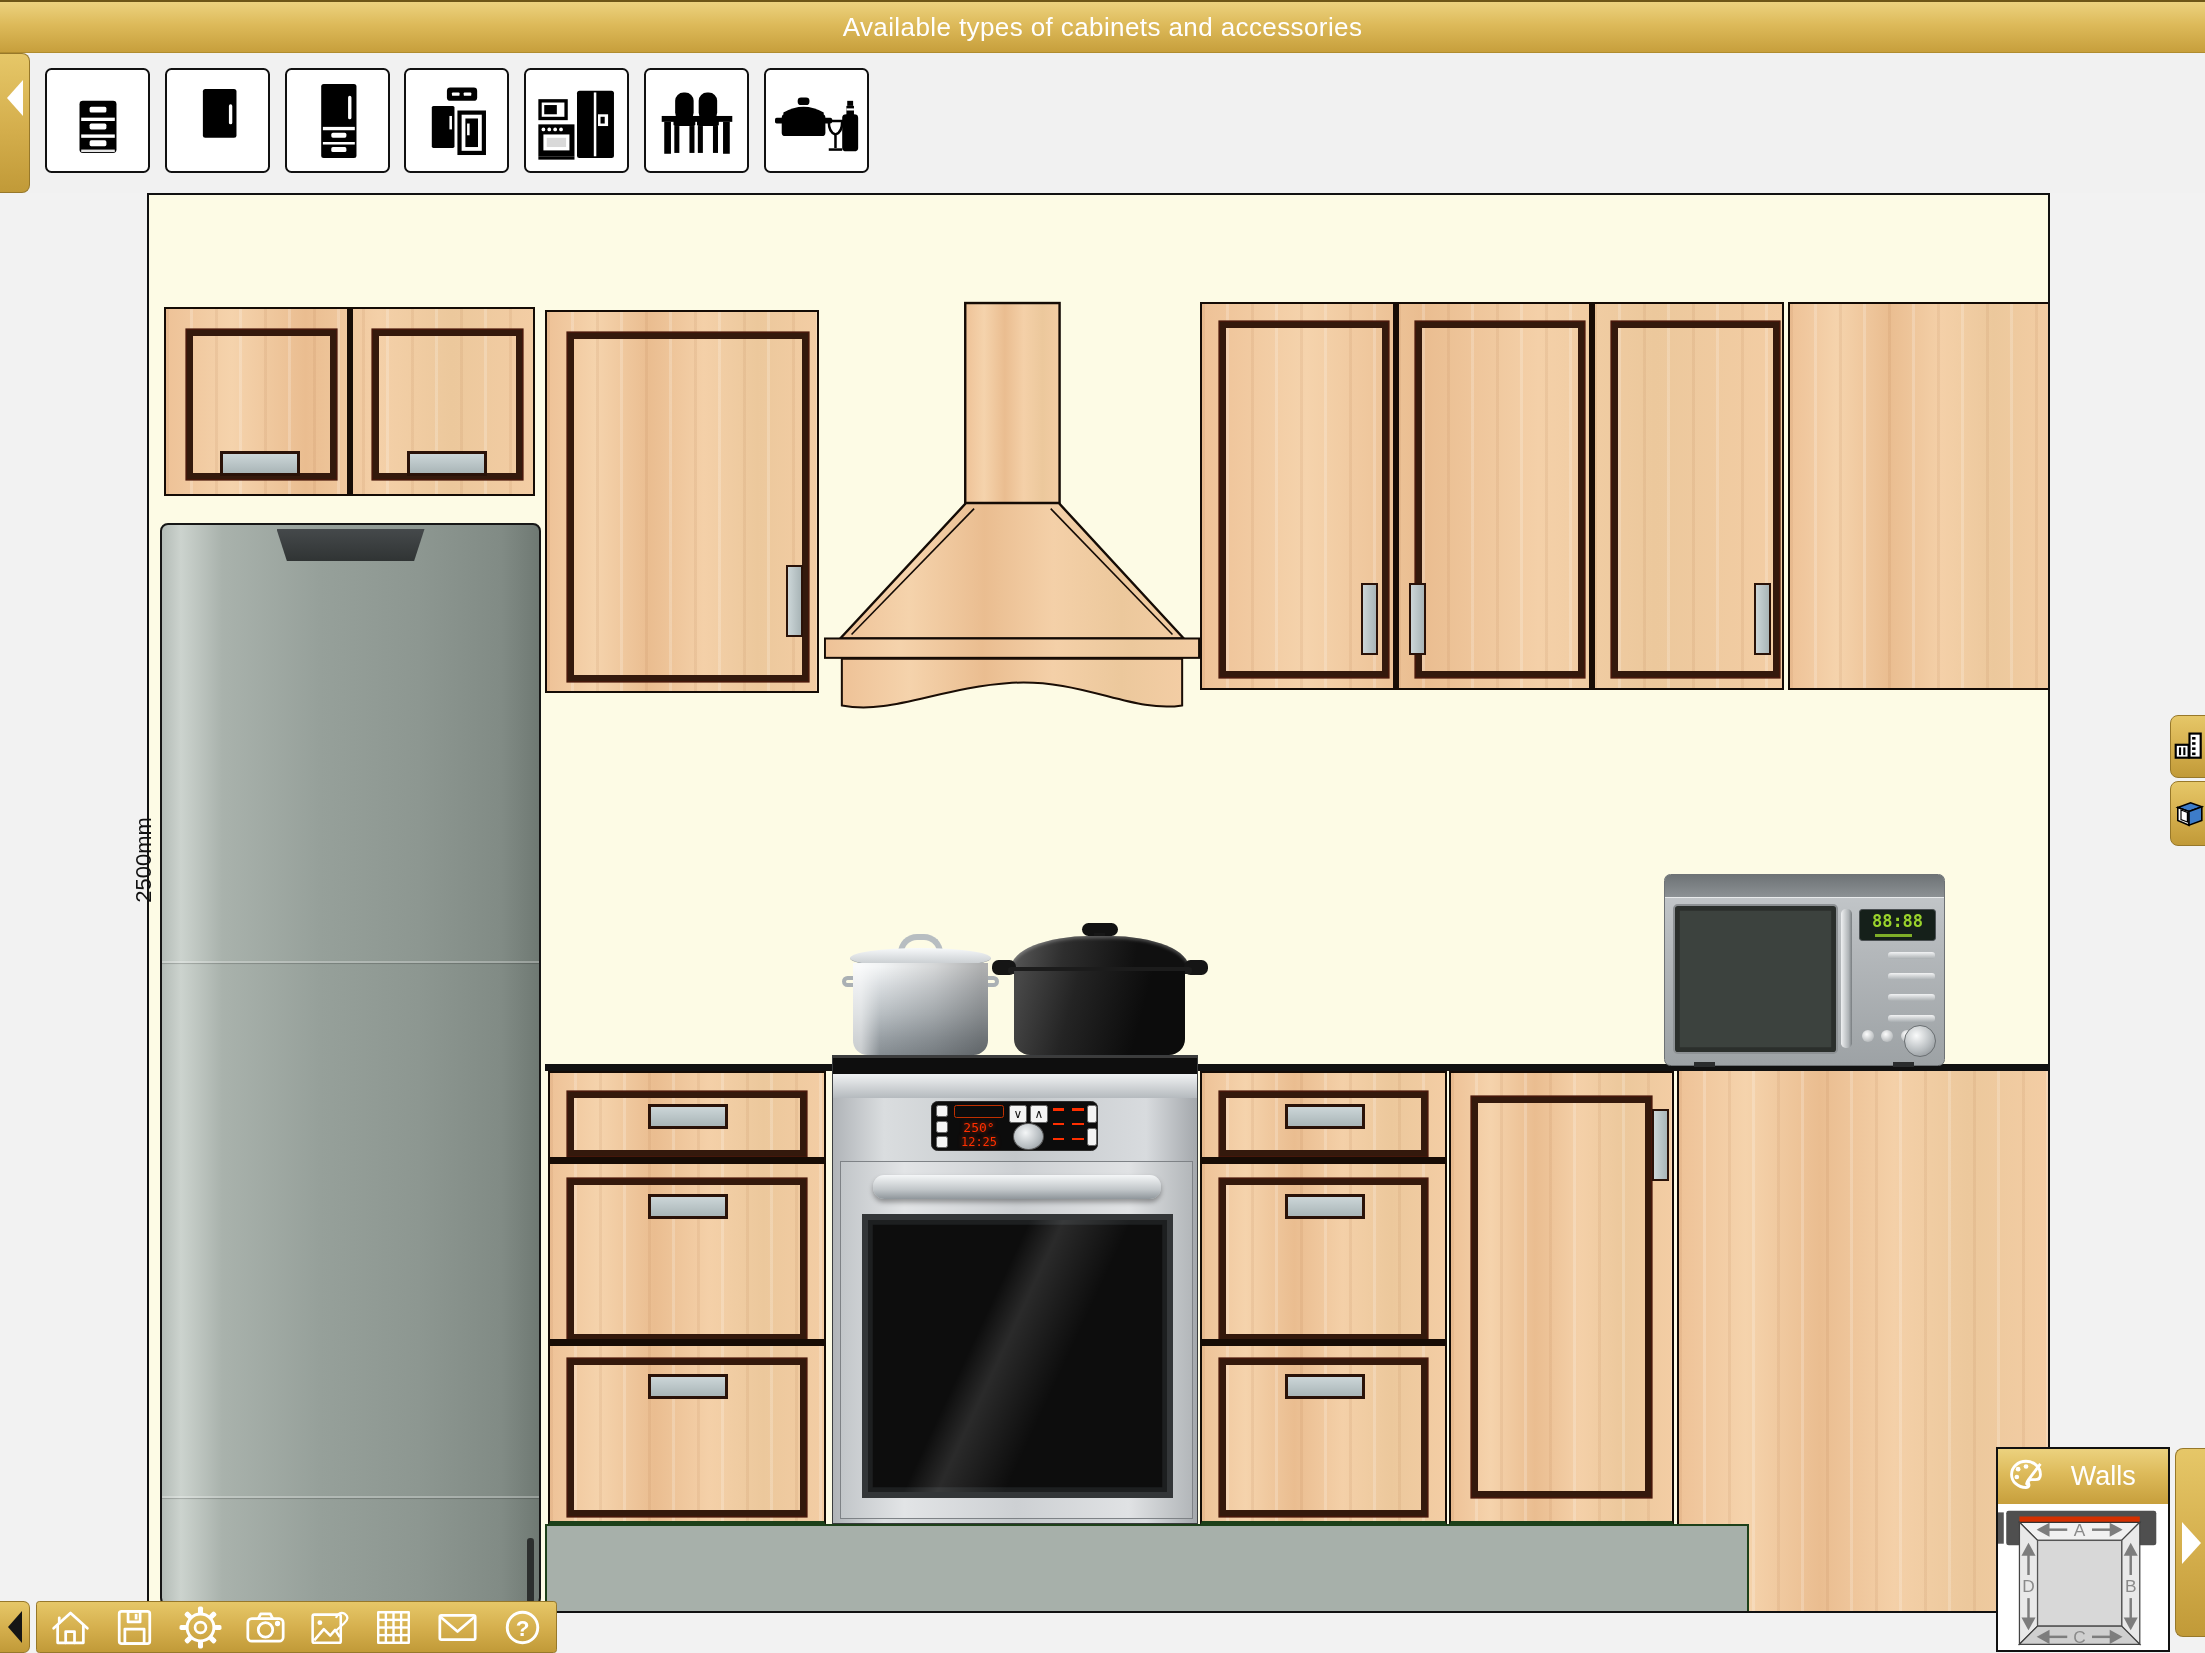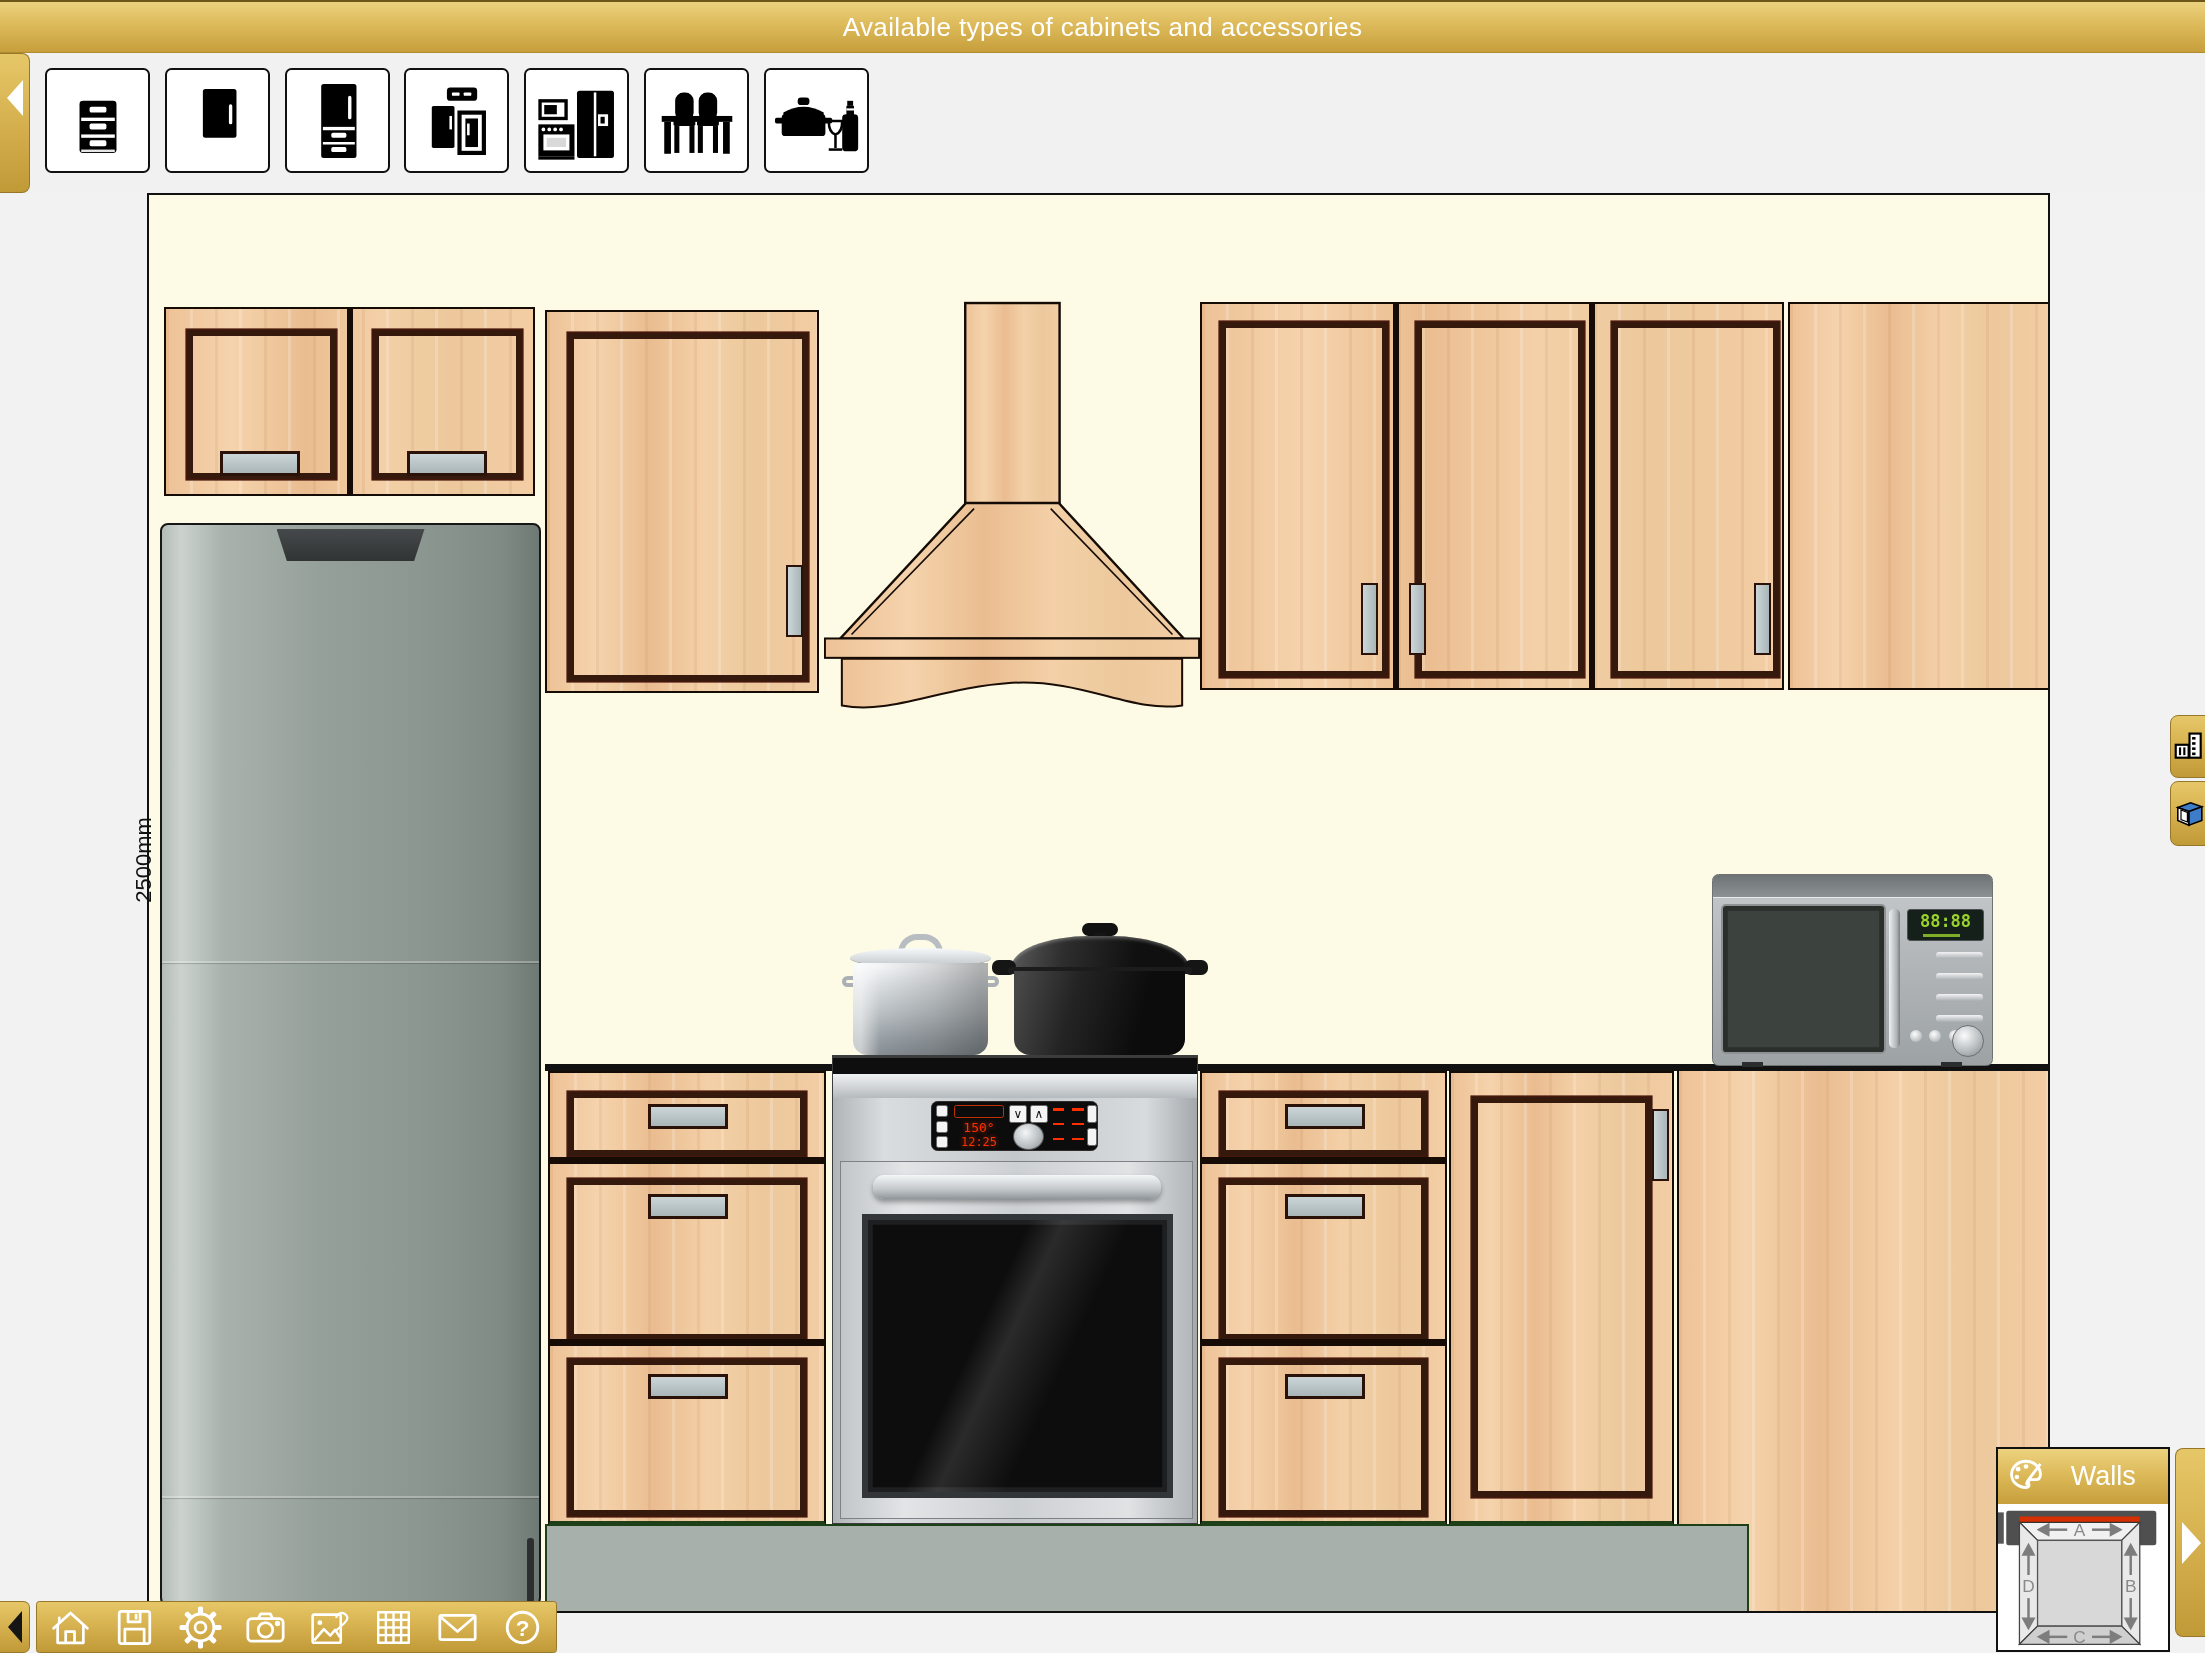--- a/index.html
+++ b/index.html
@@ -219,21 +219,21 @@
   </div>
 
   <div class="abs" id="oven-body" style="left:683px;top:860px;width:366px;height:469px">
     <div class="abs" style="left:0;top:0;width:100%;height:18px;background:#0e0e0e;border-top:2.4px solid #3c3c3c"></div>
     <div class="abs steel-bar" style="left:0;top:18px;width:100%;height:24px"></div>
     <div class="abs" id="oven-panel" style="left:98px;top:45px;width:167px;height:50px">
       <div class="abs wbtn" style="left:4px;top:3.2px;width:12px;height:12px"></div>
       <div class="abs wbtn" style="left:4px;top:18.6px;width:12px;height:12px"></div>
       <div class="abs wbtn" style="left:4px;top:34px;width:12px;height:12px"></div>
       <div class="abs" style="left:22px;top:3.2px;width:50px;height:13px;border:1.6px solid #c03000;border-radius:2.4px"></div>
-      <div class="abs red7" style="left:22px;top:18px;width:50px;font-size:13px;text-align:center">150°</div>
+      <div class="abs red7" style="left:22px;top:18px;width:50px;font-size:13px;text-align:center">250°</div>
       <div class="abs red7" style="left:22px;top:33px;width:50px;font-size:12px;text-align:center">12:25</div>
       <div class="abs wbtn" style="left:77px;top:3.2px;width:18px;height:18px">∨</div>
       <div class="abs wbtn" style="left:98px;top:3.2px;width:18px;height:18px">∧</div>
       <div class="abs" style="left:81px;top:21px;width:31px;height:27.4px;border-radius:50%;
            background:radial-gradient(circle at 40% 35%,#f4f6f7,#b6bcc0 60%,#878d92);border:1.6px solid #555"></div>
       <div class="abs" style="left:121px;top:4.8px;width:32px;height:40px">
         <div class="abs" style="left:0;top:1.6px;width:11.3px;height:2.4px;background:#ff2f00"></div>
         <div class="abs" style="left:19.4px;top:1.6px;width:11.3px;height:2.4px;background:#ff2f00"></div>
         <div class="abs" style="left:0;top:16px;width:11.3px;height:2.4px;background:#ff2f00"></div>
         <div class="abs" style="left:19.4px;top:16px;width:11.3px;height:2.4px;background:#ff2f00"></div>
@@ -264,21 +264,21 @@
     <div class="divh" style="top:266px"></div>
     <div class="frame" style="left:18px;top:286px;right:18px;height:145px"></div>
     <div class="handle-h" style="left:83px;top:301px"></div>
   </div>
 
   <div class="abs cab wood" style="left:1300px;top:876px;width:225px;height:454px;border-bottom:4px solid #1d4019">
     <div class="frame" style="left:21px;top:24px;right:21px;bottom:24px"></div>
     <div class="handle-v" style="left:201px;top:36px"></div>
   </div>
 
-  <div class="abs" id="mw" style="left:1563px;top:679px;width:281px;height:192px">
+  <div class="abs" id="mw" style="left:1515px;top:679px;width:281px;height:192px">
     <div class="abs" style="left:0;top:0;width:100%;height:22.6px;border-radius:4.8px 4.8px 0 0;
          background:linear-gradient(180deg,#6e7376,#8c9194);border-bottom:1.6px solid #e8eaeb"></div>
     <div class="abs" style="left:8px;top:29px;width:165px;height:150px;border:2.4px solid #8d9194;border-radius:4.8px;
          background:#3c423e;box-shadow:inset 0 0 0 4.8px #2b2f2c"></div>
     <div class="abs" style="left:176px;top:34px;width:10.5px;height:139px;border-radius:4.8px;
          background:linear-gradient(90deg,#eef0f1,#aeb3b6 70%,#787d80)"></div>
     <div class="abs" style="left:194px;top:34px;width:77px;height:32px;background:#15201a;border-radius:3.2px;border:1.6px solid #4b5053">
       <div style="color:#9ad32c;font-family:'DejaVu Sans Mono',monospace;font-size:17px;font-weight:bold;text-align:center;line-height:22.6px">88:88</div>
       <div class="abs" style="left:14.5px;top:24px;width:37px;height:3.2px;background:#9ad32c;opacity:.8"></div>
     </div>

